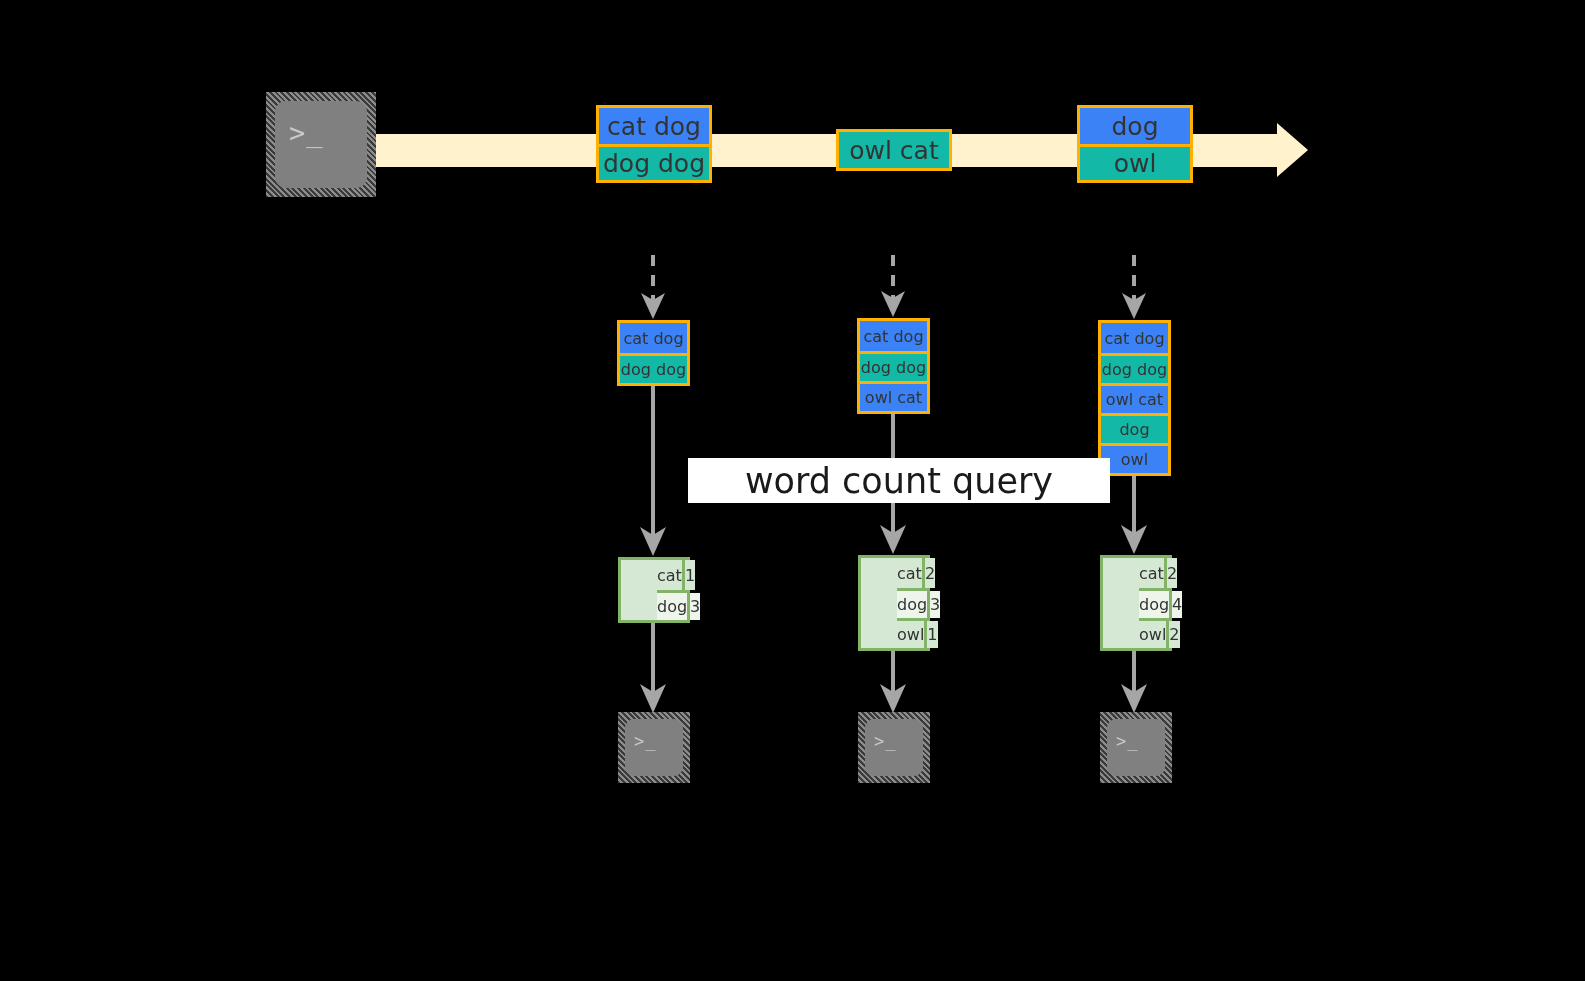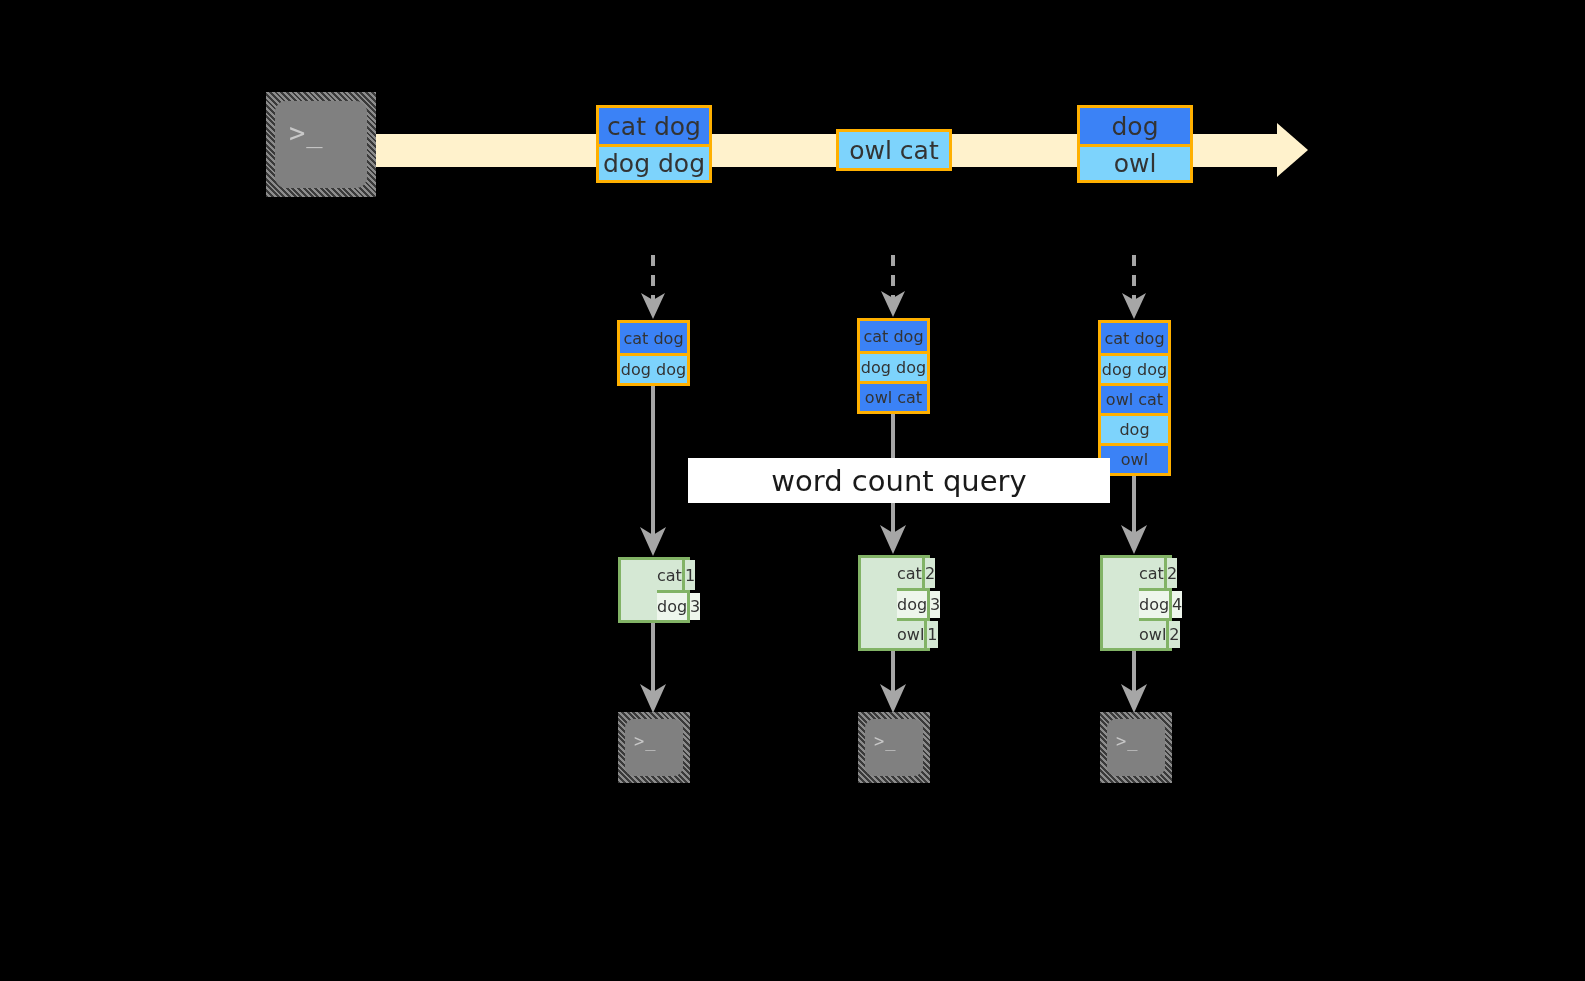--- a/index.html
+++ b/index.html
@@ -80,21 +80,21 @@
   }
   .msgrow {
     box-sizing: border-box;
     display: flex;
     align-items: center;
     justify-content: center;
     color: #333333;
     white-space: nowrap;
     background: #3b82f6;
   }
-  .msgrow.alt { background: #7dd3fc; }
+  .msgrow.alt { background: #14b8a6; }
   .msgrow.sep { border-top: 3px solid #ffb000; }
 
   .msgbox.top .msgrow { height: 36px; font-size: 25px; }
   .msgbox.mid .msgrow { height: 30px; font-size: 16px; }
 
   
   .greenbox {
     position: absolute;
     box-sizing: border-box;
     border: 3px solid #82b366;
@@ -128,21 +128,21 @@
 
   
   .query-label {
     position: absolute;
     box-sizing: border-box;
     background: #ffffff;
     display: flex;
     align-items: center;
     justify-content: center;
     color: #1a1a1a;
-    font-size: 29px;
+    font-size: 35px;
     white-space: nowrap;
   }
 </style>
 </head>
 <body>
 
 <div id="canvas">
 
   <div class="timeline" style="left:368px; top:134px; width:911px; height:33px;"></div>
   <div class="timeline-head" style="left:1277px; top:123px;"></div>

